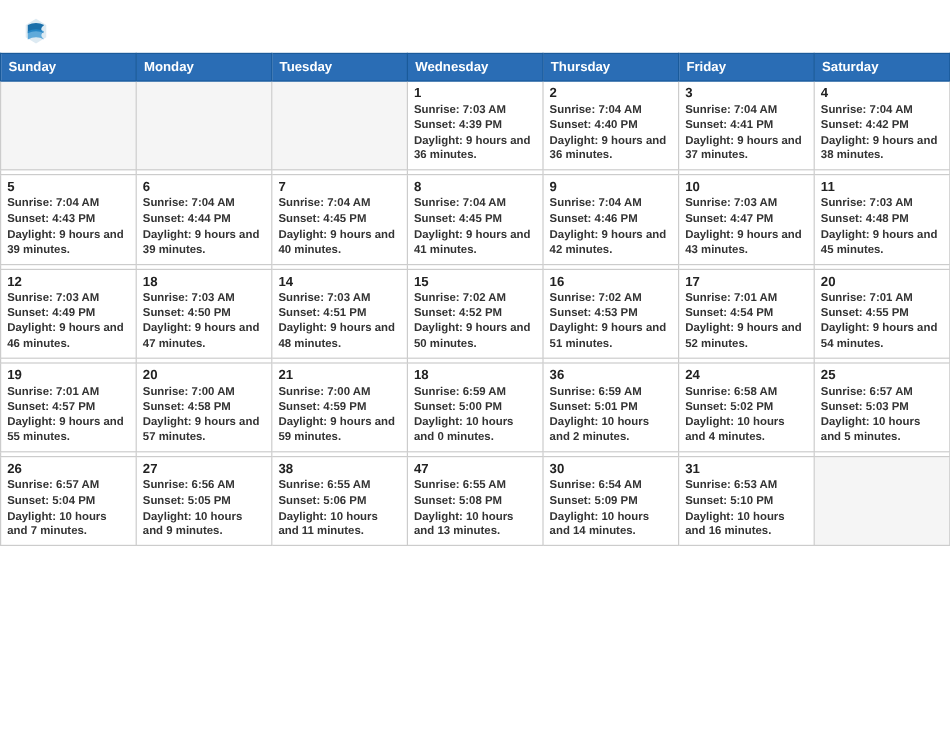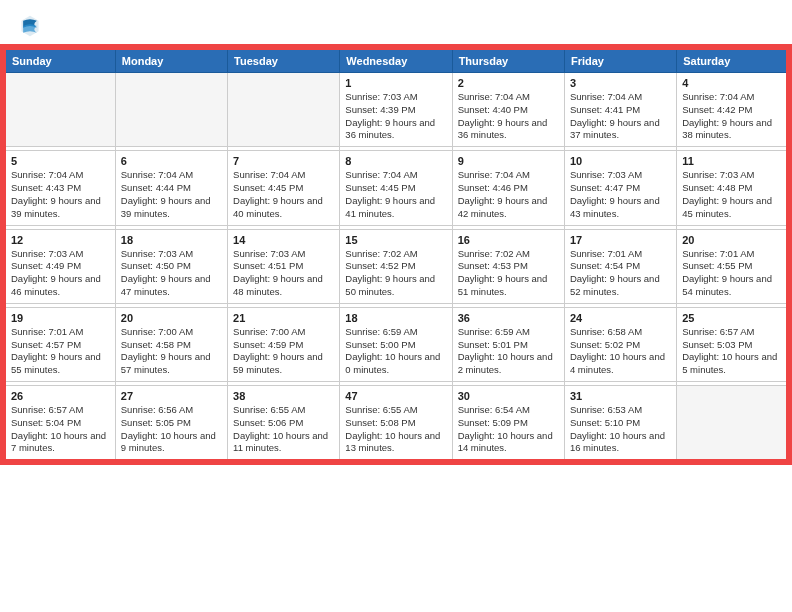--- a/index.html
+++ b/index.html
@@ -49,21 +49,21 @@
       color: #222;
       line-height: 1.2;
     }
     .location {
       font-size: 13px;
       color: #444;
     }
     .calendar {
       width: 100%;
       border-collapse: collapse;
-      border: 6px solid #ef4444;
+      border: 1px solid #ef4444;
       margin: 0 0 0 0;
       font-size: 10.5px;
     }
     .calendar th {
       background: #2a6db5;
       color: #fff;
       text-align: left;
       padding: 5px 6px;
       font-size: 11px;
       font-weight: bold;
@@ -86,20 +86,21 @@
     .day-number {
       font-size: 11px;
       font-weight: bold;
       color: #222;
       margin-bottom: 2px;
     }
     .day-info {
       font-size: 9.5px;
       color: #333;
       line-height: 1.35;
+      font-weight: bold;
     }
     .row-separator td {
       height: 4px;
       background: #e8e8e8;
       padding: 0;
       border: 1px solid #ccc;
     }
   </style>
 </head>
 <body>

